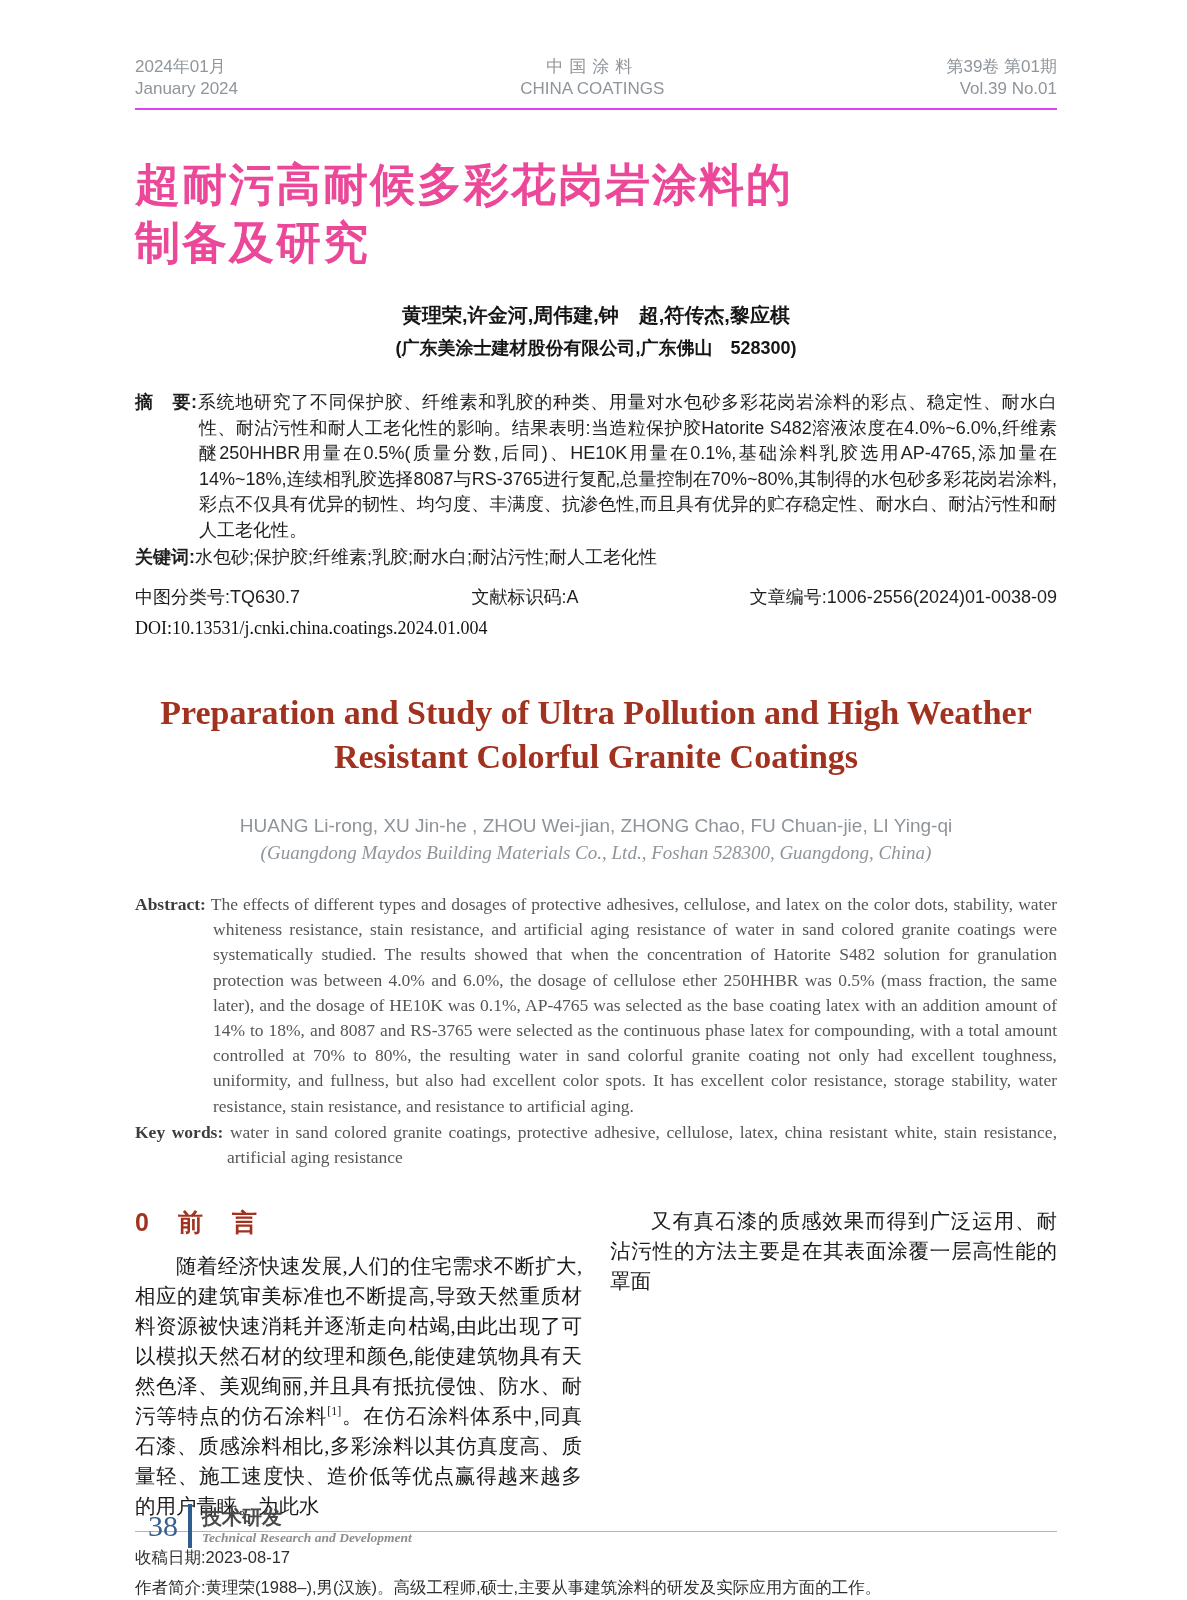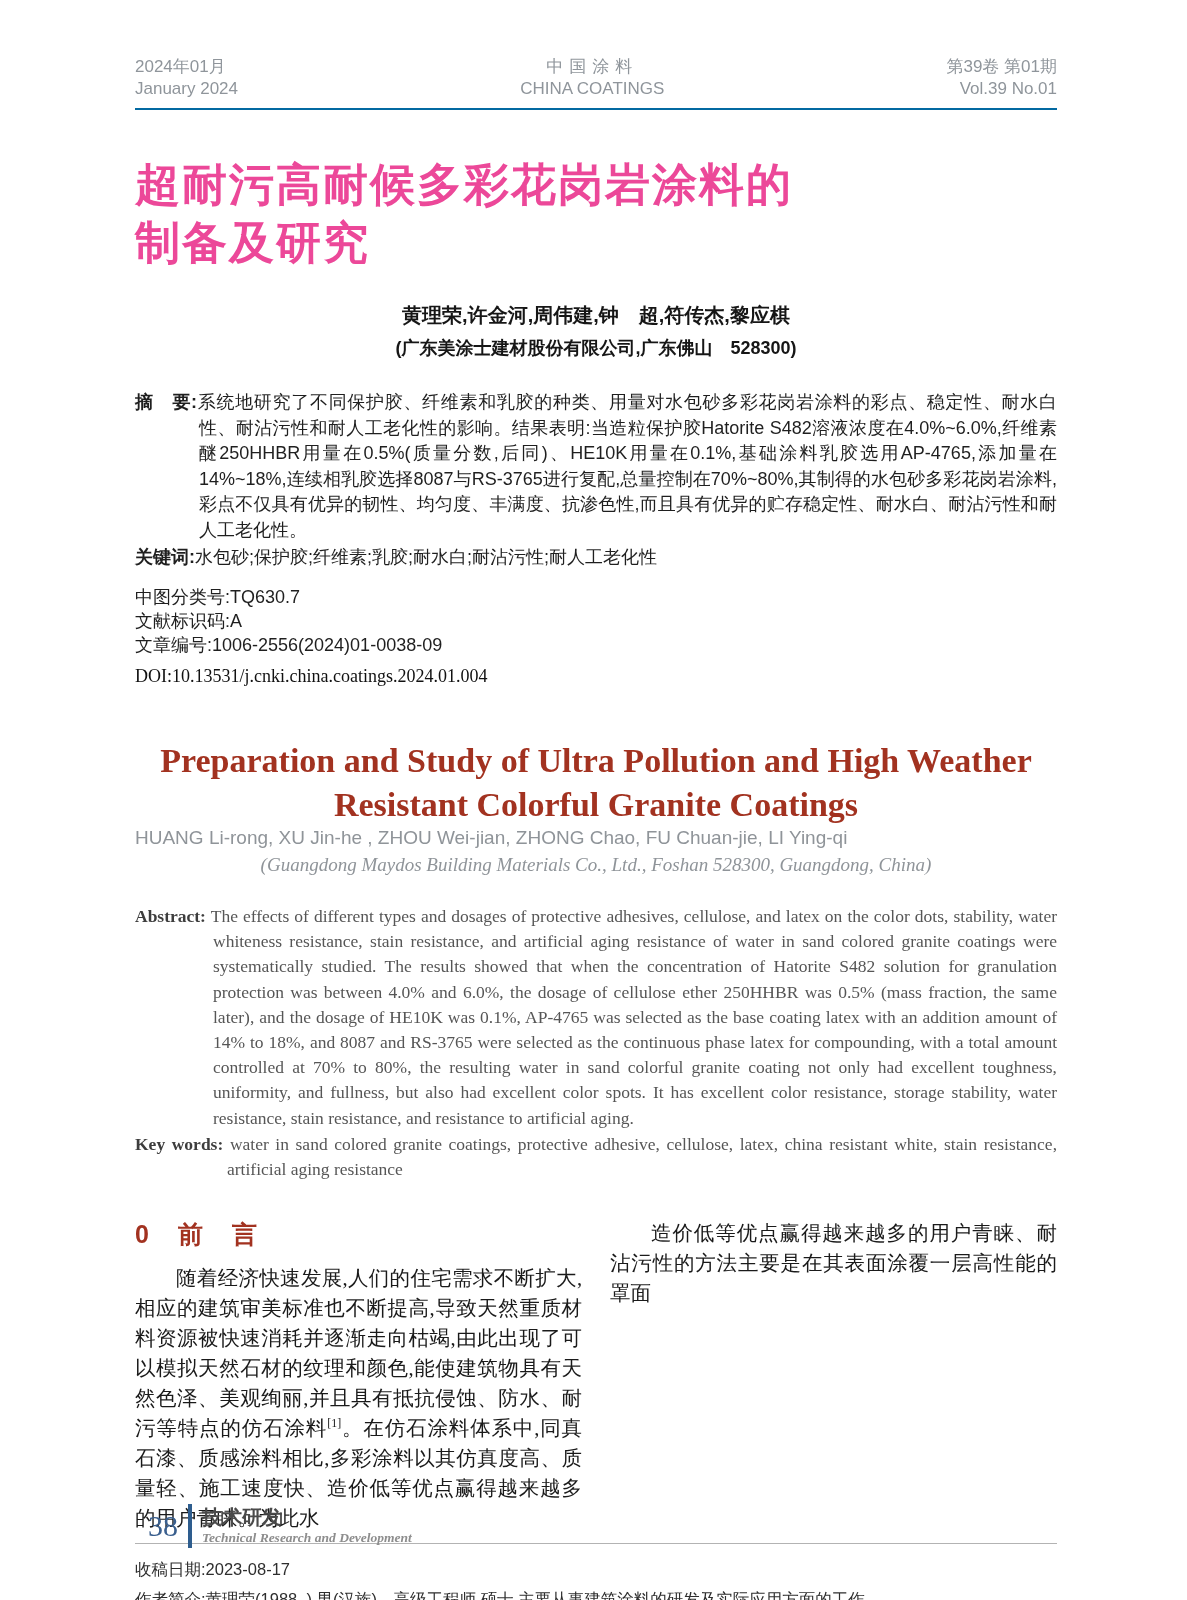--- a/index.html
+++ b/index.html
@@ -15,21 +15,21 @@
   }
   .content { margin: 0 130px 0 135px; }
 
   
   .jheader {
     display: flex;
     justify-content: space-between;
     align-items: flex-end;
     padding-top: 56px;
     padding-bottom: 8px;
-    border-bottom: 2px solid #0369a1;
+    border-bottom: 2px solid #d946ef;
     color: #8f959b;
     font-size: 17px;
     line-height: 22px;
     gap: 48px;
   }
   .jh-left { text-align: left; }
   .jh-center { text-align: center; letter-spacing: 0; }
   .jh-center .cn { letter-spacing: 6px; }
   .jh-right { text-align: right; }
 
@@ -76,41 +76,41 @@
     color: #1f1f1f;
   }
   .keywords-cn .lbl { font-weight: 700; }
 
   .class-row {
     margin-top: 15px;
     display: flex;
     justify-content: space-between;
     font-size: 18px;
     color: #1f1f1f;
-    flex-direction: column;
   }
   .doi-line {
     margin-top: 9px;
     font-family: "Liberation Serif", serif;
     font-size: 18px;
     color: #111111;
   }
 
   
   .en-title {
     margin: 52px 0 0 0;
     text-align: center;
     font-family: "Liberation Serif", serif;
     color: #a23220;
     font-size: 34px;
     line-height: 44px;
     font-weight: 700;
   }
   .authors-en {
-    text-align: left;
+    margin-top: 36px;
+    text-align: center;
     font-size: 19px;
     color: #8f9499;
   }
   .affil-en {
     margin-top: 5px;
     text-align: center;
     font-family: "Liberation Serif", serif;
     font-style: italic;
     font-size: 19px;
     color: #8f9499;
@@ -267,21 +267,21 @@
     <div class="keywords-en">
       <span class="lbl">Key words:</span> <span>water in sand colored granite coatings, protective adhesive, cellulose, latex, china resistant white, stain resistance, artificial aging resistance</span>
     </div>
 
     <div class="columns">
       <div class="col">
         <h3 class="sec-heading">0　前　言</h3>
         <p class="body-p indent"><span>随着经济快速发展,人们的住宅需求不断扩大,相应的建筑审美标准也不断提高,导致天然重质材料资源被快速消耗并逐渐走向枯竭,由此出现了可以模拟天然石材的纹理和颜色,能使建筑物具有天然色泽、美观绚丽,并且具有抵抗侵蚀、防水、耐污等特点的仿石涂料</span><sup>[1]</sup><span>。在仿石涂料体系中,同真石漆、质感涂料相比,多彩涂料以其仿真度高、质量轻、施工速度快、造价低等优点赢得越来越多的用户青睐。为此水</span></p>
       </div>
       <div class="col">
-        <p class="body-p indent">造价低等优点赢得越来越多的用户青睐、耐沾污性的方法主要是在其表面涂覆一层高性能的罩面</p>
+        <p class="body-p indent">又有真石漆的质感效果而得到广泛运用、耐沾污性的方法主要是在其表面涂覆一层高性能的罩面</p>
       </div>
     </div>
 
     <div class="footnotes">
       <div>收稿日期:2023-08-17</div>
       <div>作者简介:黄理荣(1988–),男(汉族)。高级工程师,硕士,主要从事建筑涂料的研发及实际应用方面的工作。</div>
     </div>
 
   </div>
 

